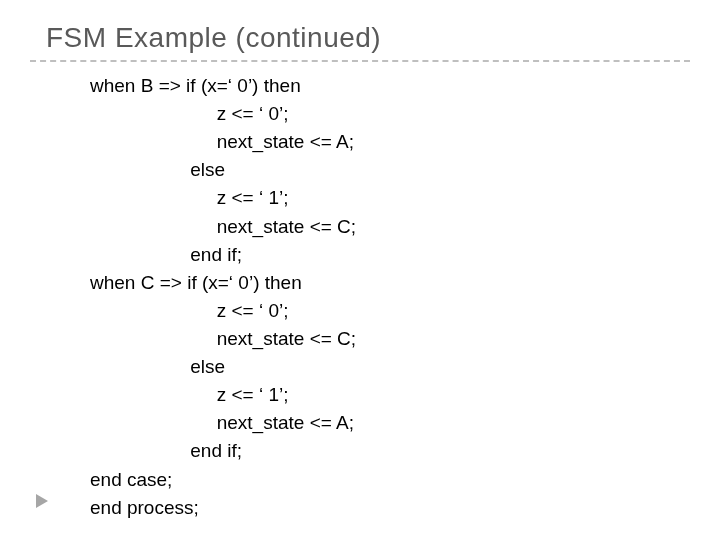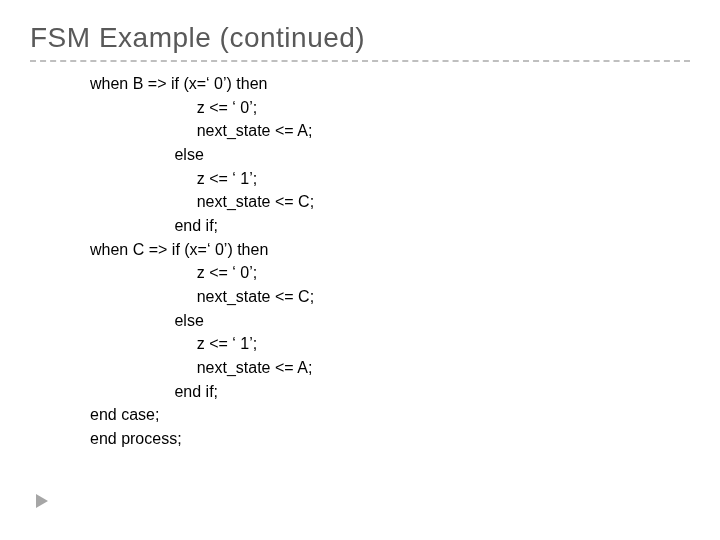--- a/index.html
+++ b/index.html
@@ -14,30 +14,30 @@
   }
   .slide {
     width: 720px;
     height: 540px;
     padding: 22px 30px 20px 30px;
   }
   .title {
     font-size: 28px;
     color: #595959;
     font-weight: 400;
-    margin: 0 0 6px 0;
+    margin: 0 0 6px 16px;
     letter-spacing: 0.5px;
   }
   .divider {
     border: none;
     border-top: 2px dashed #bfbfbf;
     margin: 0 0 10px 0;
   }
   .code-block {
-    font-size: 16px;
+    font-size: 19px;
     line-height: 1.48;
     color: #000000;
     font-family: Arial, Helvetica, sans-serif;
     white-space: pre;
     padding-left: 60px;
   }
   .bullet-marker {
     position: absolute;
     left: 36px;
     bottom: 32px;

